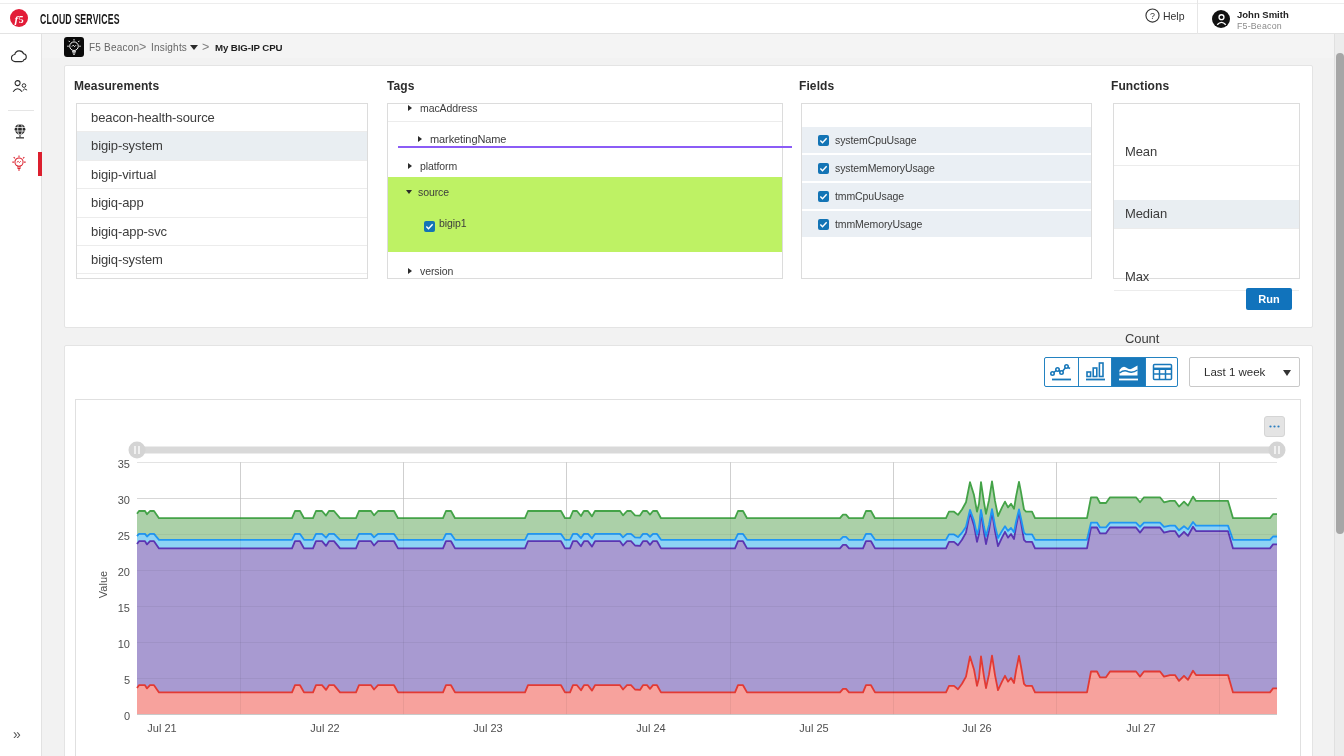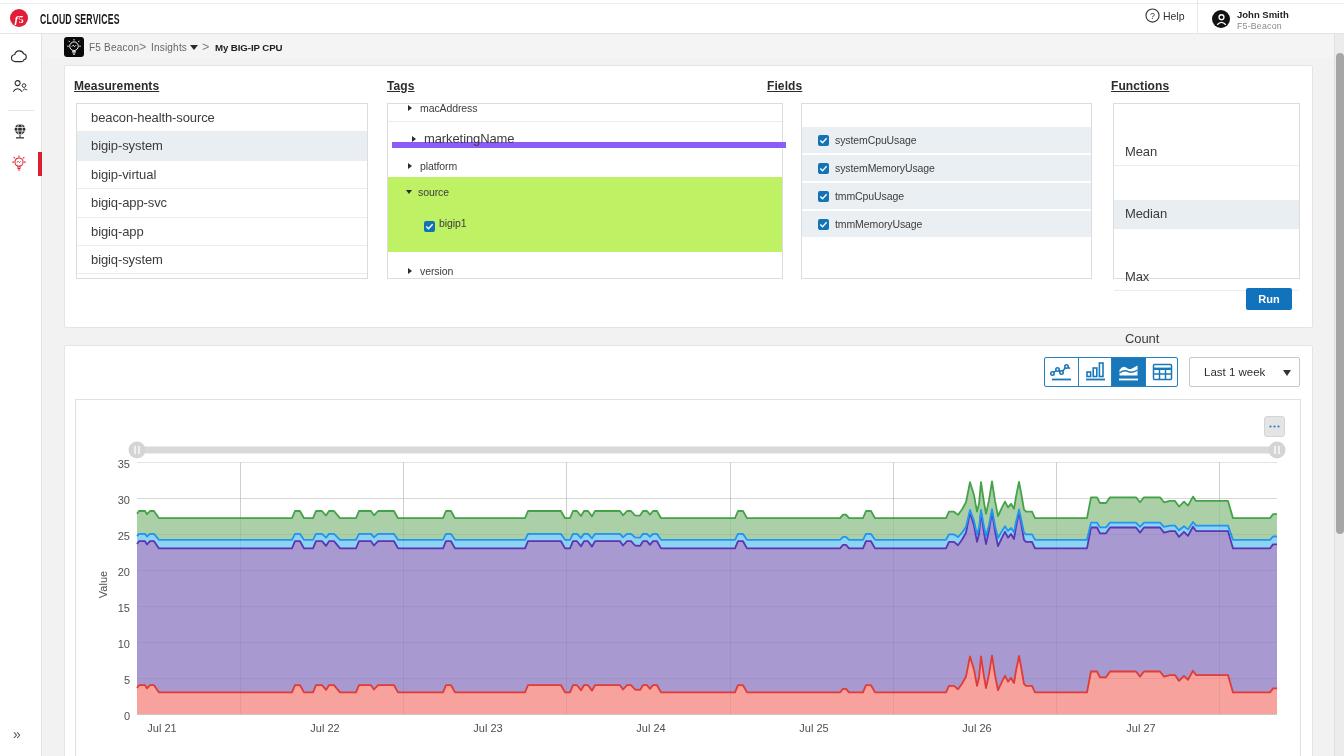--- a/index.html
+++ b/index.html
@@ -21,21 +21,21 @@
 #sb-div { position:absolute; left:8px; top:76px; width:26px; height:1px; background:#e5e5e5; }
 #sb-exp { position:absolute; left:13px; top:692px; font-size:14px; color:#555; }
 
 #crumb { position:absolute; left:42px; top:34px; width:1302px; height:24px; background:#f4f4f4; z-index:3; }
 #crumb .ic { position:absolute; left:22px; top:3px; width:20px; height:20px; background:#0a0a0a; border-radius:3px; }
 #crumb .t { position:absolute; top:8px; font-size:10px; color:#666; letter-spacing:0.2px;text-align:right; }
 
 .panel { position:absolute; left:64px; width:1249px; background:#fff; border:1px solid #e4e4e4; border-radius:2px; }
 #qpanel { top:65px; height:263px; }
 #cpanel { top:345px; height:420px; }
-.coltitle { position:absolute; top:13px; font-size:12px; font-weight:bold; color:#2c2c2c; letter-spacing:0.1px;text-decoration:underline; }
+.coltitle { position:absolute; top:13px; font-size:12px; font-weight:bold; color:#2c2c2c; letter-spacing:0.1px; }
 .lbox { position:absolute; top:37px; height:176px; background:#fff; border:1px solid #dcdcdc; }
 .lbox .row { position:relative; height:28px; line-height:28px; padding-left:14px; font-size:13px; letter-spacing:-0.1px; color:#3c3c3c; border-bottom:1px solid #ececec; }
 .lbox .row.hl { background:#e9eef2; }
 
 .fieldrow { position:relative; height:26px; margin-bottom:2px; background:#eaeff4; line-height:26px; font-size:10.5px; letter-spacing:-0.1px; color:#3c3c3c; }
 .cb { display:inline-block; width:11px; height:11px; background:#1374b5; border-radius:2px; vertical-align:-1.5px; margin:0 6px 0 16px; position:relative; }
 .cb svg { position:absolute; left:1px; top:1px; }
 .tri { display:inline-block; width:0; height:0; border-left:4.5px solid #2b2b2b; border-top:3.5px solid transparent; border-bottom:3.5px solid transparent; margin:0 8px 0 20px; vertical-align:1px; }
 .trid { display:inline-block; width:0; height:0; border-top:4.5px solid #2b2b2b; border-left:3.5px solid transparent; border-right:3.5px solid transparent; margin:0 6px 0 18px; vertical-align:2px; }
 #runbtn { position:absolute; left:1181px; top:222px; width:46px; height:22px; background:#1173bc; color:#fff; font-size:11px; font-weight:bold; text-align:center; line-height:22px; border-radius:2px; }
@@ -125,33 +125,33 @@
 <div class="t" style="left:47px">F5 Beacon</div>
 <div class="t" style="left:97px;top:6px;color:#7d7d7d;font-size:12.5px">&gt;</div>
 <div class="t" style="left:109px">Insights</div>
 <div style="position:absolute;left:148px;top:11px;width:0;height:0;border-top:5px solid #2b2b2b;border-left:4px solid transparent;border-right:4px solid transparent"></div>
 <div class="t" style="left:160px;top:6px;color:#7d7d7d;font-size:12.5px">&gt;</div>
 <div class="t" style="left:173px;color:#1d1d1d;font-weight:bold;font-size:9.7px;letter-spacing:-0.1px">My BIG-IP CPU</div>
 </div>
 <div class="panel" id="qpanel">
 <div class="coltitle" style="left:9px">Measurements</div>
 <div class="coltitle" style="left:322px">Tags</div>
-<div class="coltitle" style="left:702px">Fields</div>
+<div class="coltitle" style="left:734px">Fields</div>
 <div class="coltitle" style="left:1046px">Functions</div>
 <div class="lbox" style="left:11px;width:292px">
 <div class="row" style="height:28.4px;line-height:28.4px">beacon-health-source</div>
 <div class="row hl" style="height:28.4px;line-height:28.4px">bigip-system</div>
 <div class="row" style="height:28.4px;line-height:28.4px">bigip-virtual</div>
+<div class="row" style="height:28.4px;line-height:28.4px">bigiq-app</div>
 <div class="row" style="height:28.4px;line-height:28.4px">bigiq-app-svc</div>
-<div class="row" style="height:28.4px;line-height:28.4px">bigiq-app</div>
 <div class="row" style="height:28.4px;line-height:28.4px">bigiq-system</div>
 </div>
 <div class="lbox" id="tagsbox" style="left:322px;width:396px">
 <div style="position:absolute;left:0;top:0;width:100%;height:17.5px;font-size:10.5px;letter-spacing:-0.1px;color:#3c3c3c;border-bottom:1px solid #ececec;line-height:9px"><span class="tri"></span>macAddress</div>
-<div style="position:absolute;left:4px;top:18.5px;width:100%;height:25px;font-size:13px;letter-spacing:-0.1px;color:#3c3c3c;border-bottom:6px solid #8b5cf6;line-height:32px"><span class="tri"></span>marketingName</div>
+<div style="position:absolute;left:10px;top:18.5px;width:100%;height:25px;font-size:11px;letter-spacing:-0.1px;color:#3c3c3c;border-bottom:2px solid #8b5cf6;line-height:32px"><span class="tri"></span>marketingName</div>
 <div style="position:absolute;left:0;top:45px;width:100%;height:24px;font-size:10.5px;letter-spacing:-0.1px;color:#3c3c3c;line-height:34px"><span class="tri"></span>platform</div>
 <div style="position:absolute;left:0;top:72.5px;width:100%;height:75px;background:#bef264">
 <div style="position:absolute;left:0;top:9px;font-size:10.5px;letter-spacing:-0.1px;color:#3c3c3c"><span class="trid"></span>source</div>
 <div style="position:absolute;left:36px;top:40px"><span class="cb" style="margin:0"><svg width="9" height="9" viewBox="0 0 10 10">
               <path d="M1.5 5 l2.4 2.4 L8.5 2.5" fill="none" stroke="#fff" stroke-width="1.6"></path>
             </svg></span></div>
 <div style="position:absolute;left:51px;top:40px;font-size:10.5px;letter-spacing:-0.1px;color:#3c3c3c">bigip1</div>
 </div>
 <div style="position:absolute;left:0;top:147.5px;width:100%;height:27px;font-size:10.5px;letter-spacing:-0.1px;color:#3c3c3c;line-height:38px"><span class="tri"></span>version</div>
 </div>

